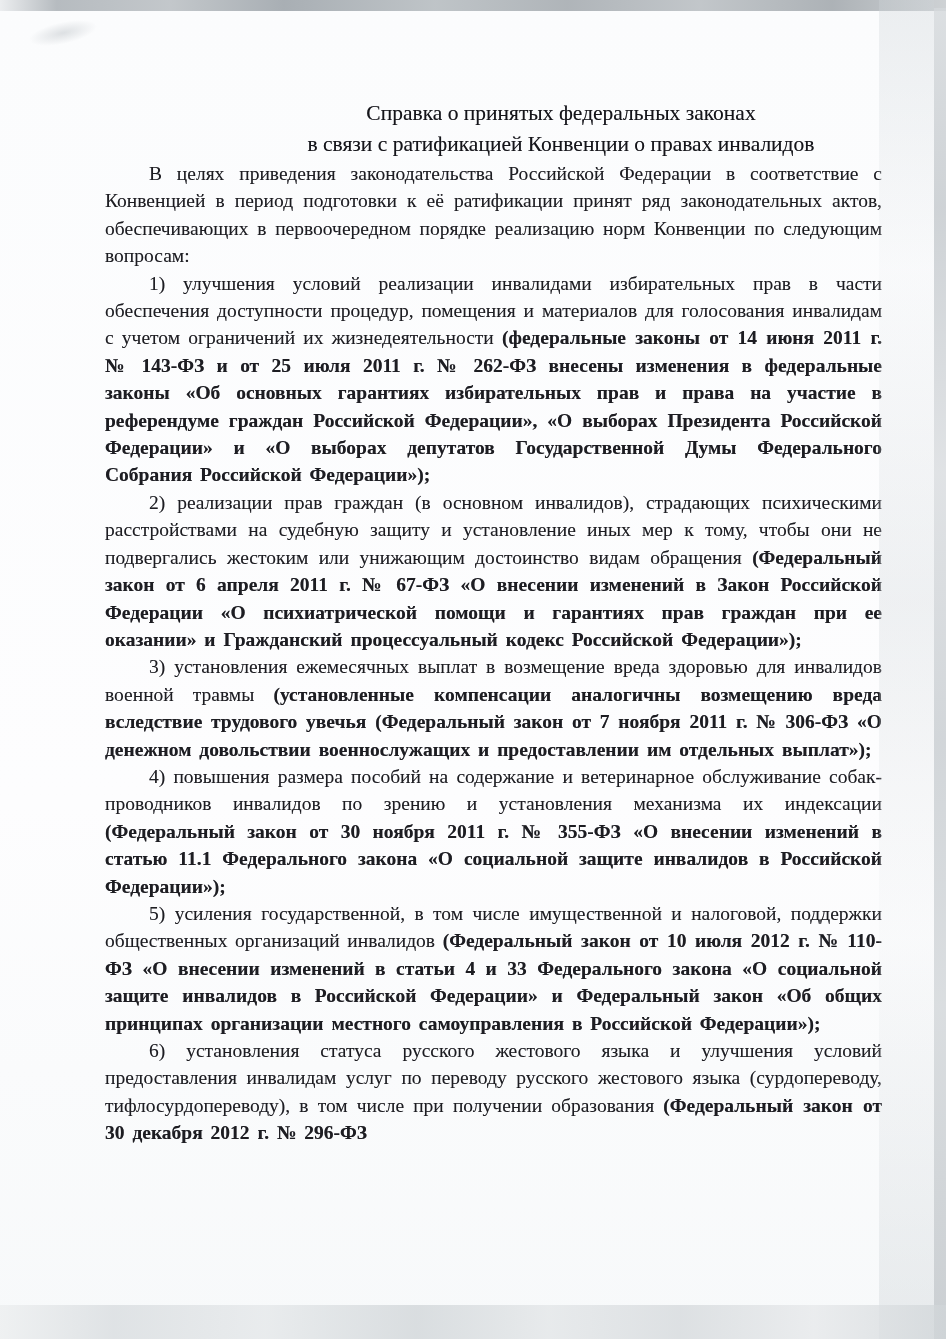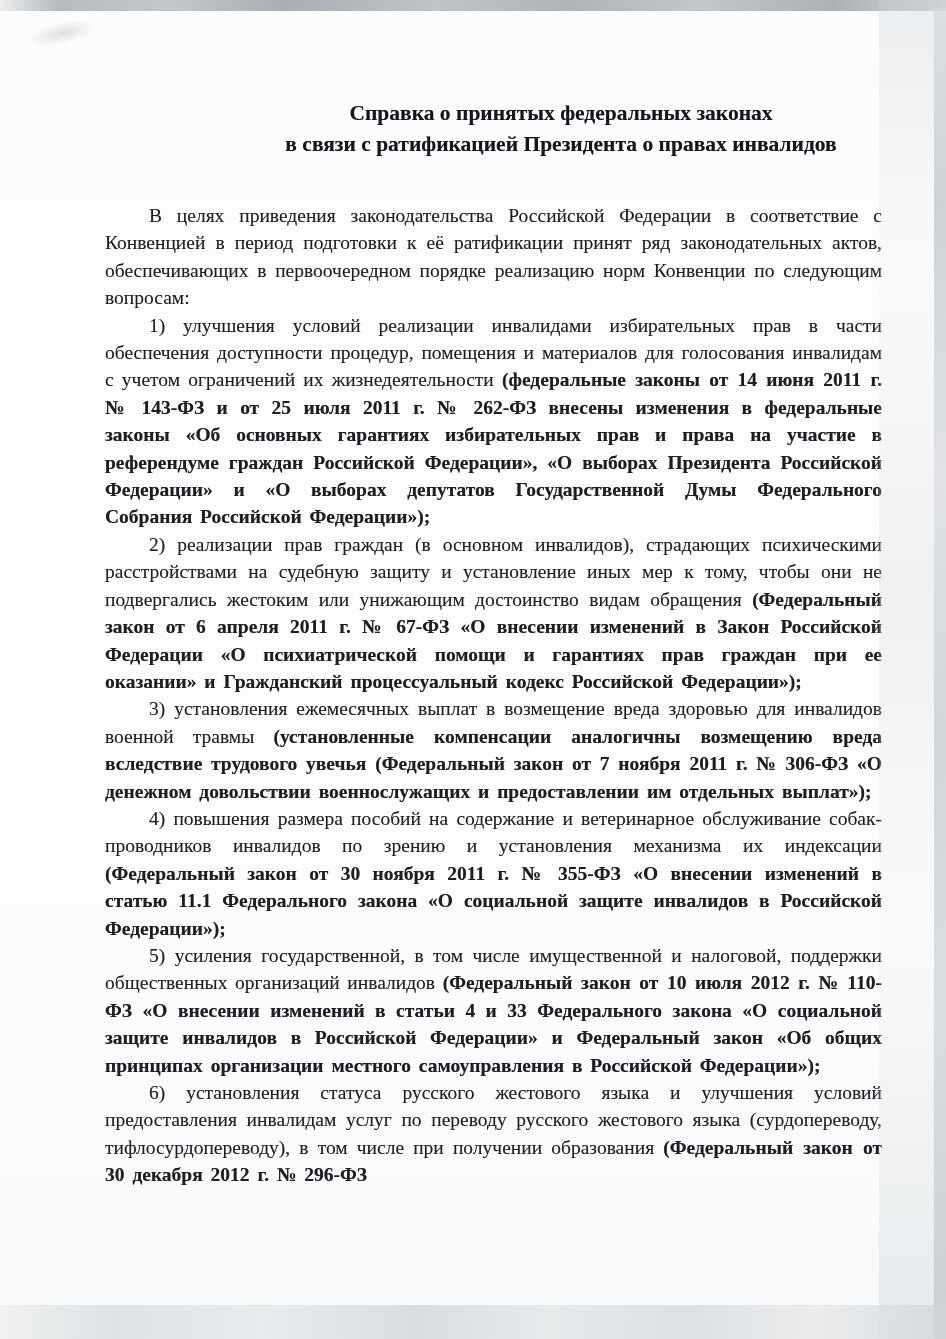--- a/index.html
+++ b/index.html
@@ -48,26 +48,25 @@
   }
   .scan-smudge {
     position: absolute; top: 22px; left: 28px; width: 70px; height: 22px;
     background: radial-gradient(ellipse at center, rgba(150,158,165,.30), rgba(150,158,165,0) 70%);
     transform: rotate(-12deg);
   }
   
   .title-block {
     text-align: center;
     padding-left: 135px;
-    font-weight: bold;
+    font-weight: normal;
     font-size: 21.5px;
     line-height: 31px;
     color: #15151a;
     text-shadow: 0 0 .5px rgba(20,20,30,.45);
-    margin-bottom: 42px;
   }
   .body-text {
     font-size: 19.5px;
     line-height: 27.4px;
     text-align: justify;
   }
   .body-text p {
     margin: 0;
     text-indent: 44px;
     word-spacing: 2px;
@@ -85,21 +84,21 @@
 <div class="page">
 
   <div class="scan-top"></div>
   <div class="scan-right-haze"></div>
   <div class="scan-right"></div>
   <div class="scan-bottom"></div>
   <div class="scan-smudge"></div>
 
   <div class="title-block">
     <div>Справка о принятых федеральных законах</div>
-    <div>в связи с ратификацией Президента о правах инвалидов</div>
+    <div>в связи с ратификацией Конвенции о правах инвалидов</div>
   </div>
 
   <div class="body-text">
 
     <p><span>В целях приведения законодательства Российской Федерации в соответствие с Конвенцией в период подготовки к её ратификации принят ряд законодательных актов, обеспечивающих в первоочередном порядке реализацию норм Конвенции по следующим вопросам:</span></p>
 
     <p><span>1) улучшения условий реализации инвалидами избирательных прав в части обеспечения доступности процедур, помещения и материалов для голосования инвалидам с учетом ограничений их жизнедеятельности</span> <span class="law">(федеральные законы от 14 июня 2011 г. № 143-ФЗ и от 25 июля 2011 г. № 262-ФЗ внесены изменения в федеральные законы «Об основных гарантиях избирательных прав и права на участие в референдуме граждан Российской Федерации», «О выборах Президента Российской Федерации» и «О выборах депутатов Государственной Думы Федерального Собрания Российской Федерации»);</span></p>
 
     <p><span>2) реализации прав граждан (в основном инвалидов), страдающих психическими расстройствами на судебную защиту и установление иных мер к тому, чтобы они не подвергались жестоким или унижающим достоинство видам обращения</span> <span class="law">(Федеральный закон от 6 апреля 2011 г. № 67-ФЗ «О внесении изменений в Закон Российской Федерации «О психиатрической помощи и гарантиях прав граждан при ее оказании» и Гражданский процессуальный кодекс Российской Федерации»);</span></p>
 

